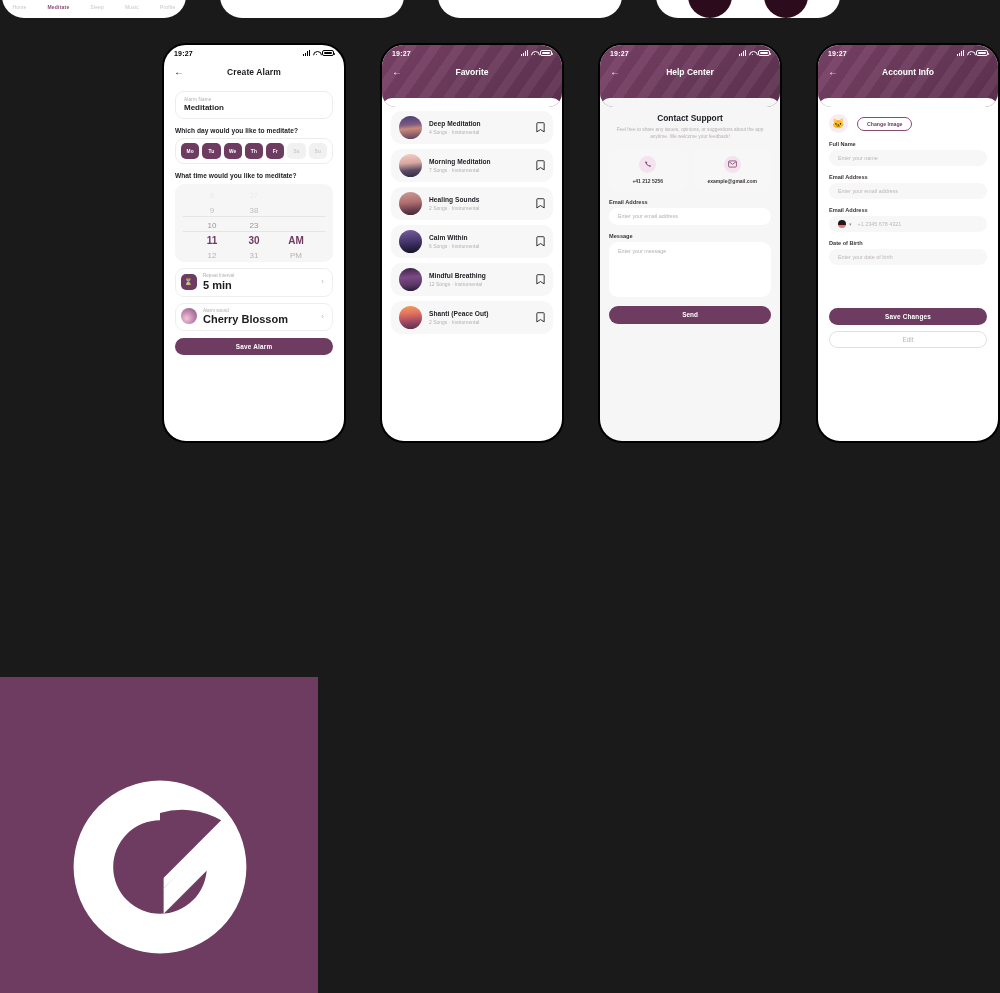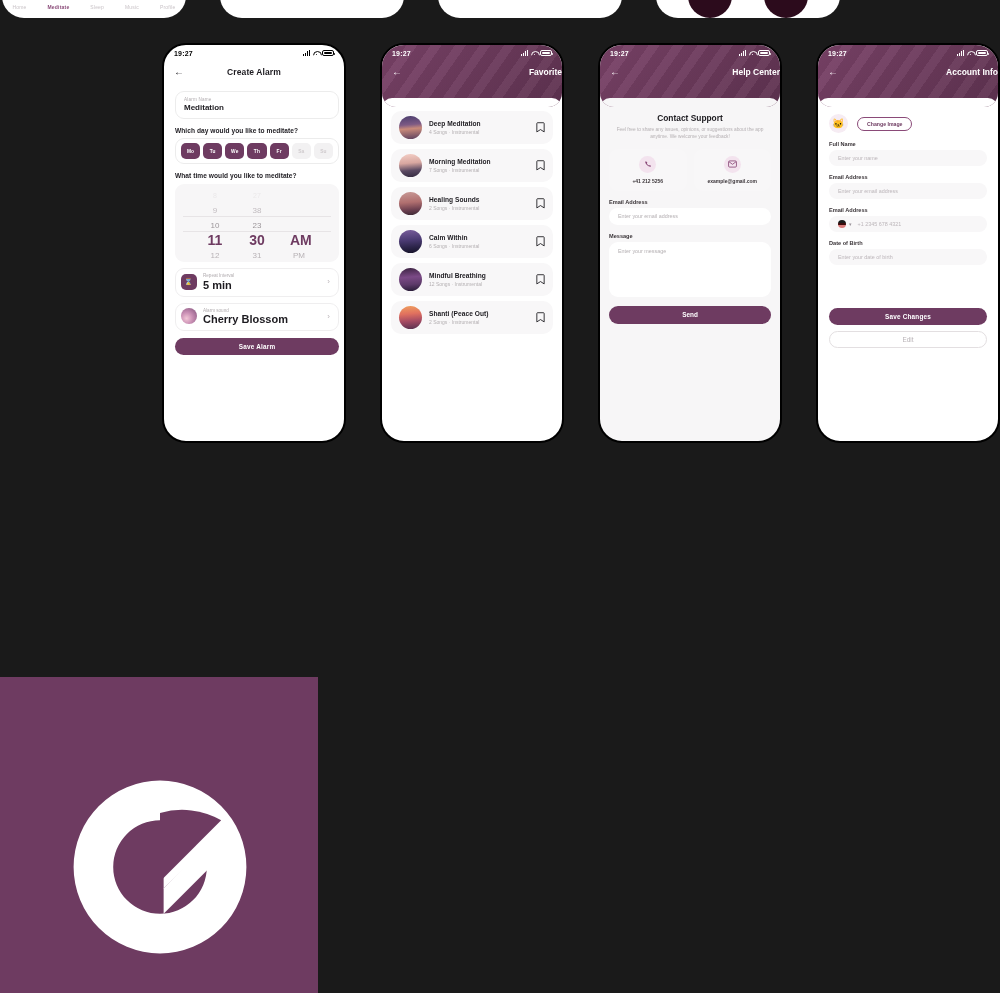--- a/index.html
+++ b/index.html
@@ -80,48 +80,48 @@
     background:
       repeating-linear-gradient(125deg,
         rgba(255,255,255,.045) 0px, rgba(255,255,255,.045) 9px,
         rgba(0,0,0,.05) 9px, rgba(0,0,0,.05) 20px),
       linear-gradient(135deg,#7a4268 0%, #6b3a5b 55%, #5e3250 100%);
     color:#fff;
     border-bottom-left-radius: 14px; border-bottom-right-radius: 14px;
   }
   .hdr-purple .statusbar { color:#fff; }
   .hdr-purple .bar { display:flex; align-items:center; height:22px; padding:0 10px; position:relative;}
-  .hdr-purple .bar .ttl { position:absolute; left:0;right:0; text-align:right;
+  .hdr-purple .bar .ttl { position:absolute; left:0;right:0; text-align:center;
     font-size: 8.5px; font-weight:bold; color:#fff;}
   .hdr-purple .back { color:#fff; }
   .sheet { position:absolute; left:0; right:0; bottom:-1px; height:10px;
     background:#fff; border-top-left-radius:12px; border-top-right-radius:12px;}
 
   
-  .body1 { padding: 4px 5px 0 11px; }
+  .body1 { padding: 4px 11px 0 11px; }
   .field-card { background:#fff; border:1px solid #ececec; border-radius:9px;
     padding:5px 8px 6px 8px; margin-top: 4px; }
   .lbl-tiny { font-size:4.6px; color:#b2adb0; letter-spacing:.2px;}
   .val-name { font-size:8px; color:#1d1b20; font-weight:bold; margin-top:1px;}
   .q { font-size:6.6px; font-weight:bold; color:#1d1b20; margin-top:8px; letter-spacing:.05px;}
   .days { display:flex; gap:3px; background:#fff; border:1px solid #ececec;
     border-radius:9px; padding:4px 5px; margin-top:4px;}
   .day { flex:1; height:16px; border-radius:5px; display:flex; align-items:center;
     justify-content:center; font-size:4.8px; font-weight:bold; letter-spacing:.2px;
     background:#6e3b61; color:#fff; cursor:pointer;}
   .day.off { background:#f2f1f2; color:#cfcacd; }
   .picker { background:#f7f6f7; border-radius:9px; margin-top:5px; padding:4px 0;
     position:relative; height:78px; overflow:hidden;}
   .prow { display:flex; justify-content:center; gap:24px; font-size:8px; line-height:15px;
     color:#cfcacd; width:100%;}
   .prow span { width:18px; text-align:center; display:inline-block;}
   .prow.r-far { color:#ebe9ea; font-size:7px;}
   .prow.r-near { color:#c2bcc0; }
   .prow.r-mid { color:#9c969a; }
-  .prow.sel { color:#6e3b61; font-weight:bold; font-size:14px;}
+  .prow.sel { color:#6e3b61; font-weight:bold; font-size:10px;}
   .prow.r-next { color:#b8b2b6; }
   .sel-lines { position:absolute; left:8px; right:8px; top:32px; height:16px;
     border-top:1px solid #e7e4e6; border-bottom:1px solid #e7e4e6; pointer-events:none;}
   .row-card { display:flex; align-items:center; gap:6px; background:#fff;
     border:1px solid #efeeef; border-radius:9px; padding:4px 8px 5px 5px; margin-top:6px;
     cursor:pointer;}
   .ricon { width:16px; height:16px; border-radius:5px; background:#6e3b61;
     display:flex; align-items:center; justify-content:center; color:#fff; font-size:7px;
     flex:0 0 auto;}
   .ricon.img { background: radial-gradient(circle at 35% 65%, #f2c6d6 0%, #c98fb4 40%, #7e4f79 100%);

